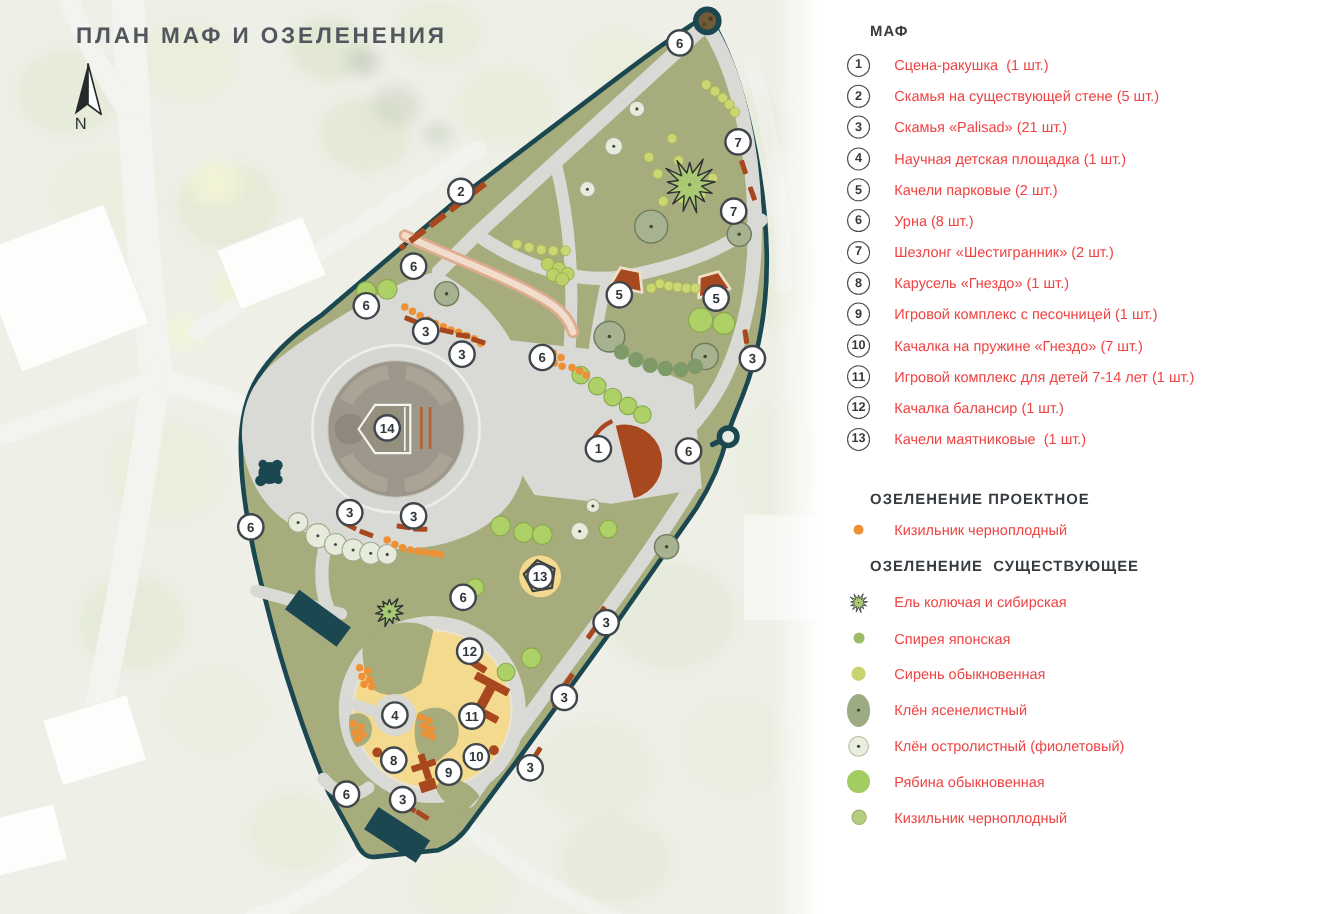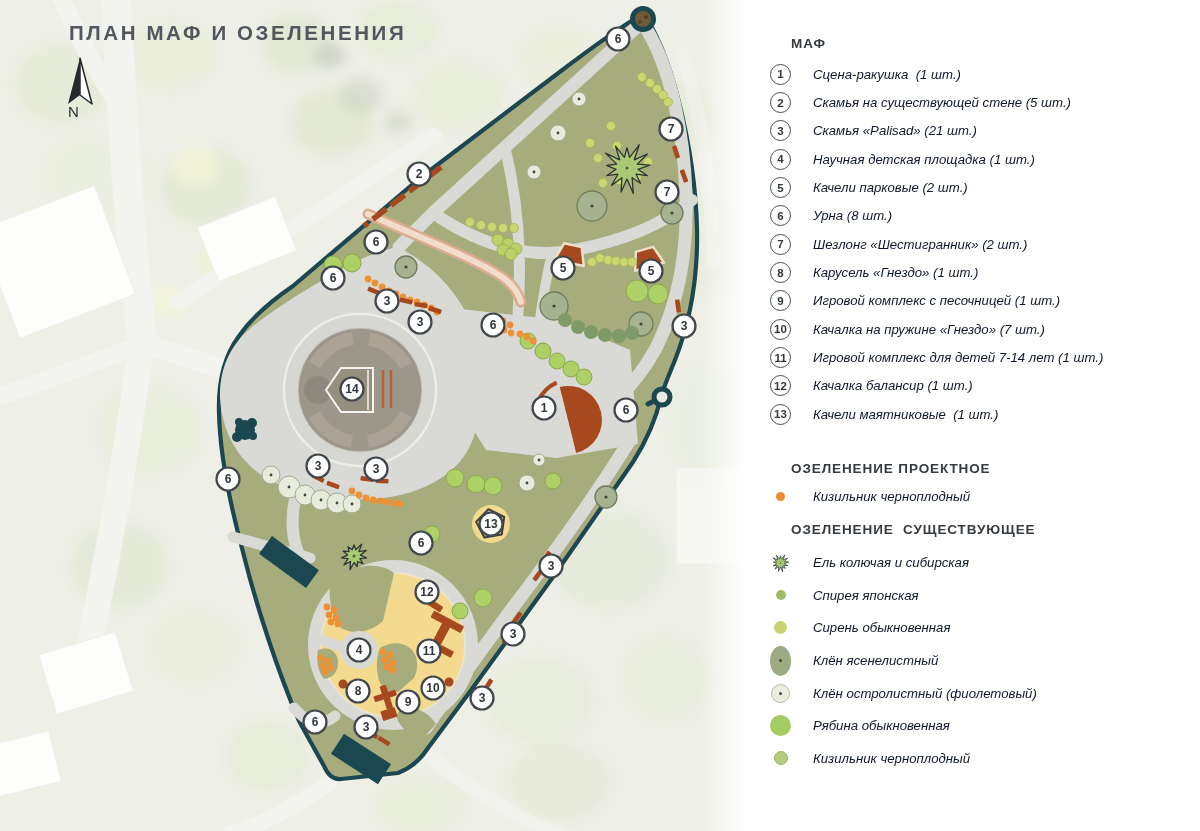--- a/index.html
+++ b/index.html
@@ -2,38 +2,38 @@
 <html><head>
 <meta charset="utf-8">
 <style>
   html,body{margin:0;padding:0;background:#ffffff;}
   .stage{position:relative;width:1200px;height:831px;background:#fff;overflow:hidden;
          font-family:"Liberation Sans",sans-serif;}
   .map-wrap{position:absolute;left:0;top:0;width:748px;height:831px;}
   .page-title{position:absolute;left:69px;top:21px;font-size:20.5px;font-weight:600;
               letter-spacing:2.6px;color:#51575d;white-space:pre;}
   
-  .panel{position:absolute;left:748px;top:15px;width:452px;height:670px;background:#ffffff;}
+  .panel{position:absolute;left:748px;top:0;width:452px;height:670px;background:#ffffff;}
   .lg-head{margin-left:43px;font-size:13.5px;font-weight:700;letter-spacing:.9px;
            color:#363b40;white-space:pre;line-height:17px;}
   #maf-head{padding-top:20px;}
   #proj-head{margin-top:32px;}
   #exist-head{margin-top:12px;}
   .maf-list{margin-top:8px;}
   .proj-list{margin-top:6px;}
   .exist-list{margin-top:8px;}
   .lrow{display:flex;align-items:center;height:28.35px;padding-left:22px;}
   .lrow.p2{height:26px;}
   .lrow.p3{height:32.6px;}
   .lnum{box-sizing:border-box;flex:0 0 auto;width:21px;height:21px;border:1.6px solid #474d53;
         border-radius:50%;display:flex;align-items:center;justify-content:center;
         font-size:11.5px;font-weight:600;color:#33383d;margin-right:22px;background:#fff;}
   .lsym{flex:0 0 auto;width:21px;display:flex;justify-content:center;align-items:center;
         margin-right:22px;overflow:visible;}
-  .llab{font-size:13.2px;color:#0f172a;white-space:pre;font-style:italic;}
+  .llab{font-size:13.2px;color:#ef4444;white-space:pre;}
   .dot{display:block;border-radius:50%;position:relative;}
   .orange-dot{width:9px;height:9px;background:#ec8f35;}
   .spirea-dot{width:10px;height:10px;background:#9cbb67;}
   .lilac-dot{width:13px;height:13px;background:#c9d470;}
   .maple-ash{width:30px;height:30px;background:#9cab82;}
   .maple-norway{width:17px;height:17px;background:#eaeedf;border:1px solid #b4bda1;}
   .rowan{width:21px;height:21px;background:#a3cc62;}
   .cotoneaster{width:12px;height:12px;background:#b6cd80;border:1px solid #9cb26a;}
   .maple-ash::after,.maple-norway::after{content:"";position:absolute;left:50%;top:50%;
         width:3px;height:3px;margin:-1.5px 0 0 -1.5px;border-radius:50%;background:#3f463a;}

